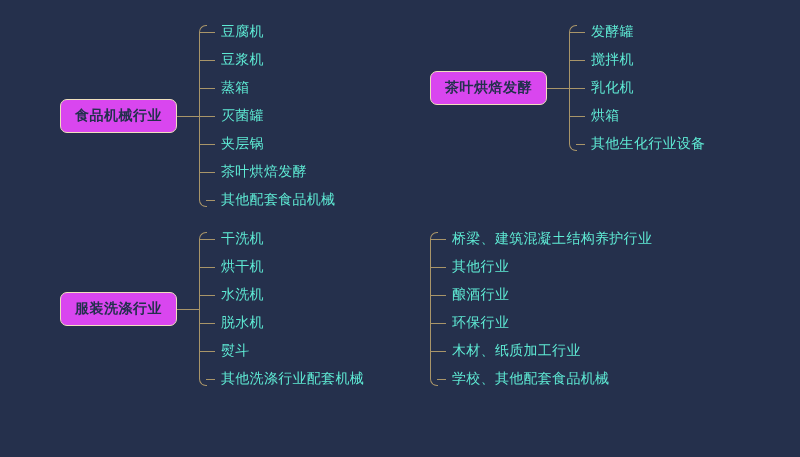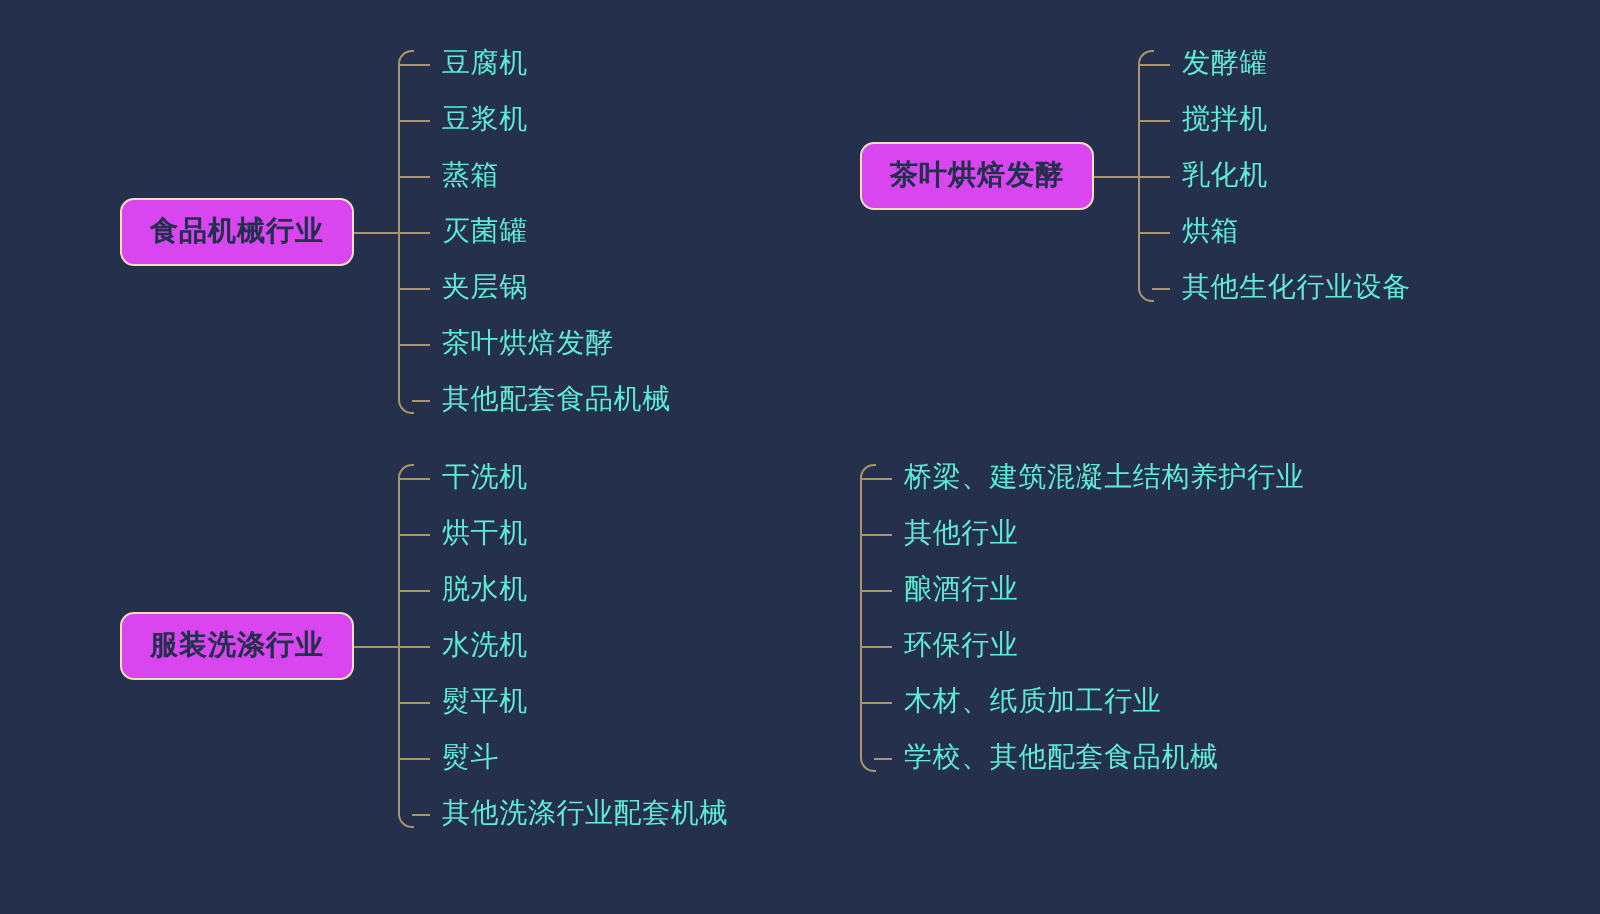--- a/index.html
+++ b/index.html
@@ -196,29 +196,26 @@
     </div>
     <div class="children">
       <div class="spine"></div>
       <div class="child">
           <span class="child-label">干洗机</span>
         </div>
       <div class="child">
           <span class="child-label">烘干机</span>
         </div>
       <div class="child">
+          <span class="child-label">水洗机</span>
+        </div>
+      <div class="child">
           <span class="child-label">脱水机</span>
         </div>
       <div class="child">
-          <span class="child-label">水洗机</span>
-        </div>
-      <div class="child">
-          <span class="child-label">熨平机</span>
-        </div>
-      <div class="child">
           <span class="child-label">熨斗</span>
         </div>
       <div class="child">
           <span class="child-label">其他洗涤行业配套机械</span>
         </div>
     </div>
   </div>
 
   <div class="branch branch-q4">
     <div class="children">

